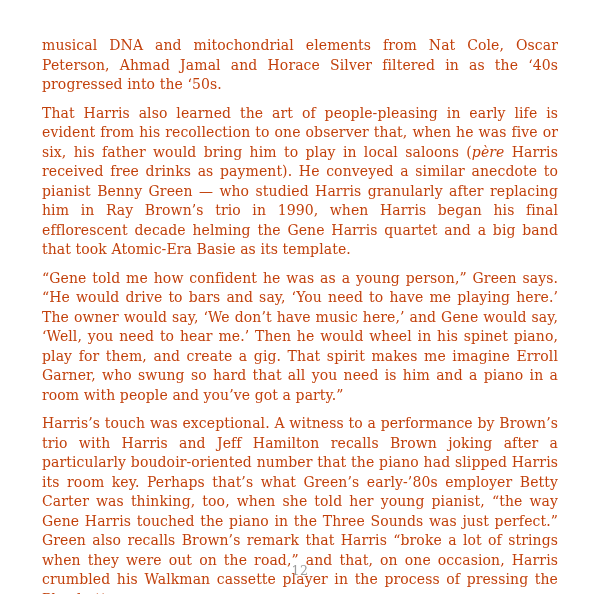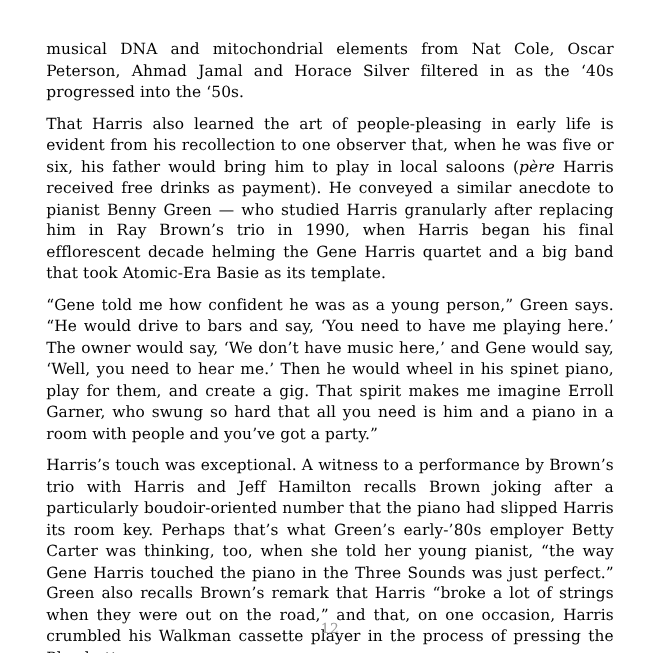--- a/index.html
+++ b/index.html
@@ -16,21 +16,21 @@
     width: 600px;
     height: 594px;
     padding: 36px 42px 0 42px;
     background: #ffffff;
     font-family: "DejaVu Serif", "Liberation Serif", serif;
   }
   .text-block p {
     margin: 0 0 9px 0;
     font-size: 14px;
     line-height: 19.5px;
-    color: #000000;
+    color: #c2410c;
     text-align: justify;
     letter-spacing: 0.1px;
   }
   .text-block p em {
   }
   .folio {
     position: absolute;
     left: 0;
     right: 0;
     bottom: 16px;

